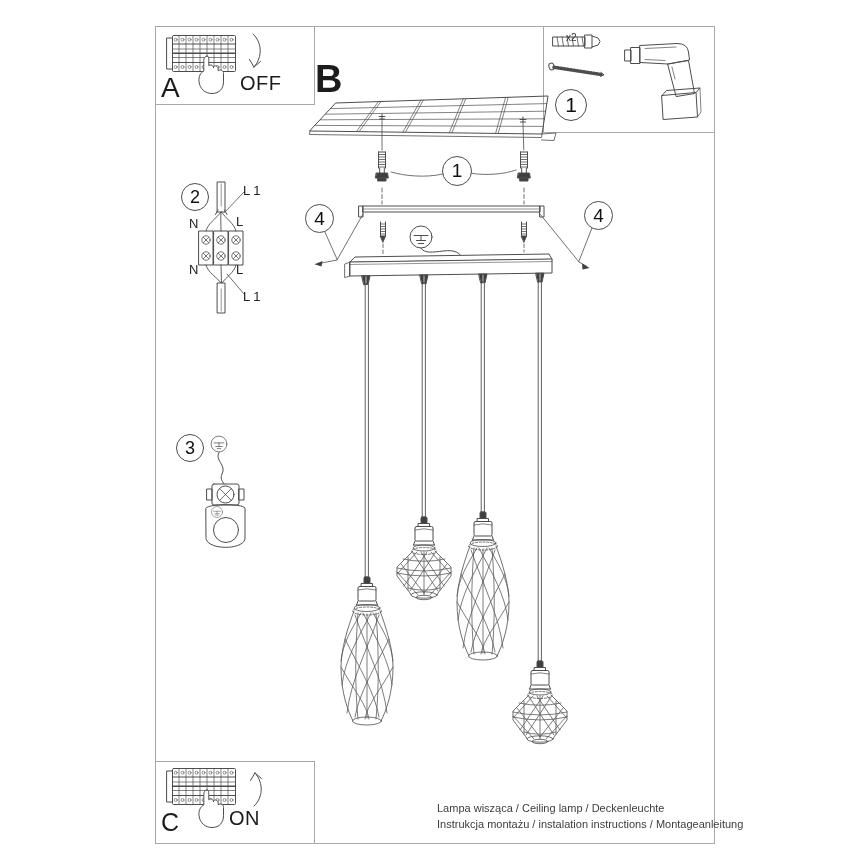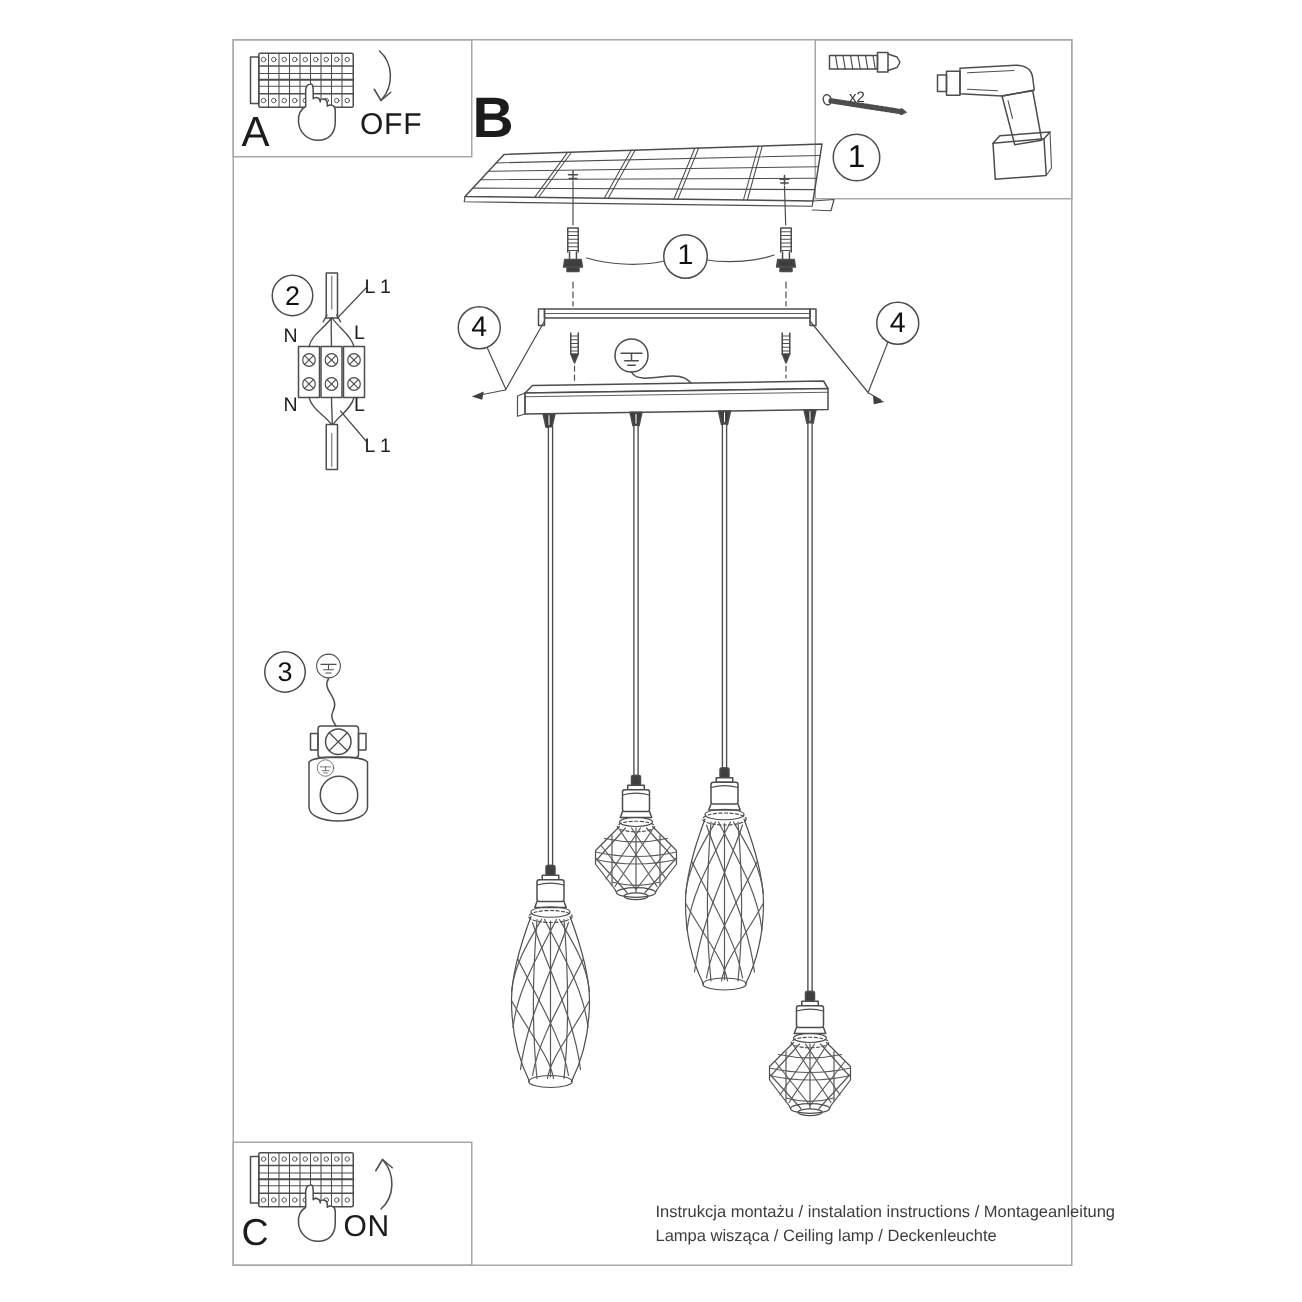--- a/index.html
+++ b/index.html
@@ -322,34 +322,34 @@
   </svg>
 
   <div class="label big-letter" style="left:161px;top:72px;">A</div>
   <div class="label action-word" style="left:240px;top:72px;">OFF</div>
 
   <div class="label huge-letter" style="left:315px;top:58px;">B</div>
 
   <div class="label big-letter" style="left:161px;top:808px;font-size:25px;">C</div>
   <div class="label action-word" style="left:229px;top:807px;">ON</div>
 
-  <div class="label tiny-label" style="left:566px;top:60px;">x2</div>
+  <div class="label tiny-label" style="left:566px;top:32px;">x2</div>
 
   <div class="circle-callout" style="left:555px;top:89px;width:30px;height:30px;font-size:21px;">1</div>
   <div class="circle-callout" style="left:442px;top:156px;width:28px;height:28px;">1</div>
   <div class="circle-callout" style="left:305px;top:204px;width:27px;height:27px;">4</div>
   <div class="circle-callout" style="left:584px;top:201px;width:27px;height:27px;">4</div>
   <div class="circle-callout" style="left:181px;top:183px;width:26px;height:26px;font-size:18px;">2</div>
   <div class="circle-callout" style="left:176px;top:434px;width:26px;height:26px;font-size:18px;">3</div>
 
   <div class="label wire-label" style="left:243px;top:183px;">L 1</div>
   <div class="label wire-label" style="left:189px;top:216px;">N</div>
   <div class="label wire-label" style="left:236px;top:214px;">L</div>
   <div class="label wire-label" style="left:189px;top:262px;">N</div>
   <div class="label wire-label" style="left:236px;top:262px;">L</div>
   <div class="label wire-label" style="left:243px;top:289px;">L 1</div>
 
   <div class="footer">
+    <div>Lampa wisząca / Ceiling lamp / Deckenleuchte</div>
     <div>Instrukcja montażu / instalation instructions / Montageanleitung</div>
-    <div>Lampa wisząca / Ceiling lamp / Deckenleuchte</div>
   </div>
 
 </div>
 
 </body></html>

